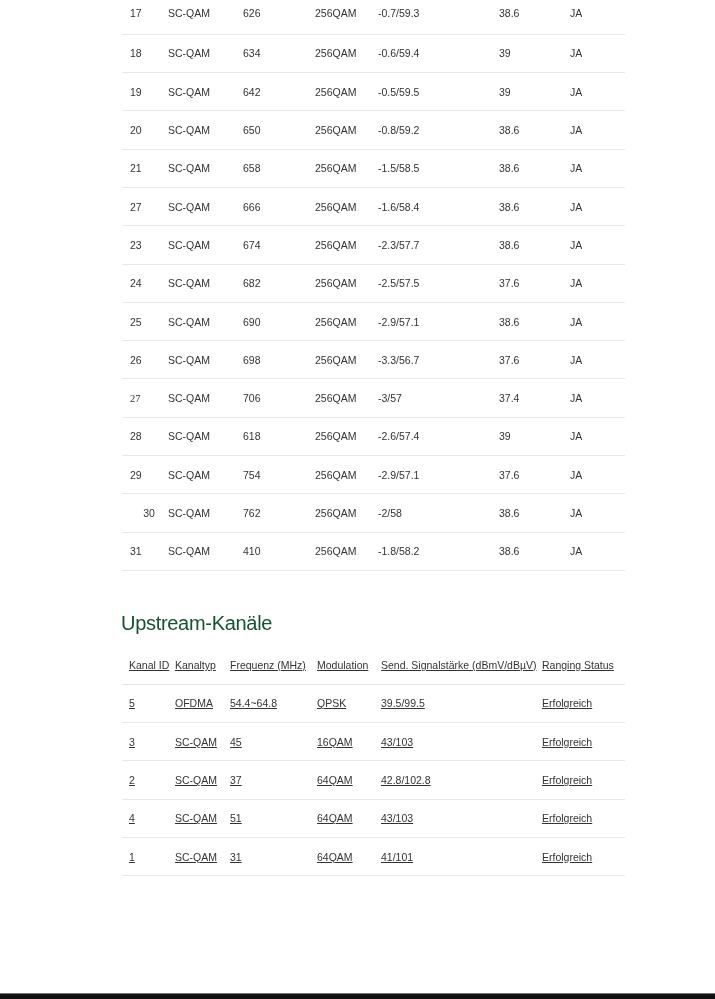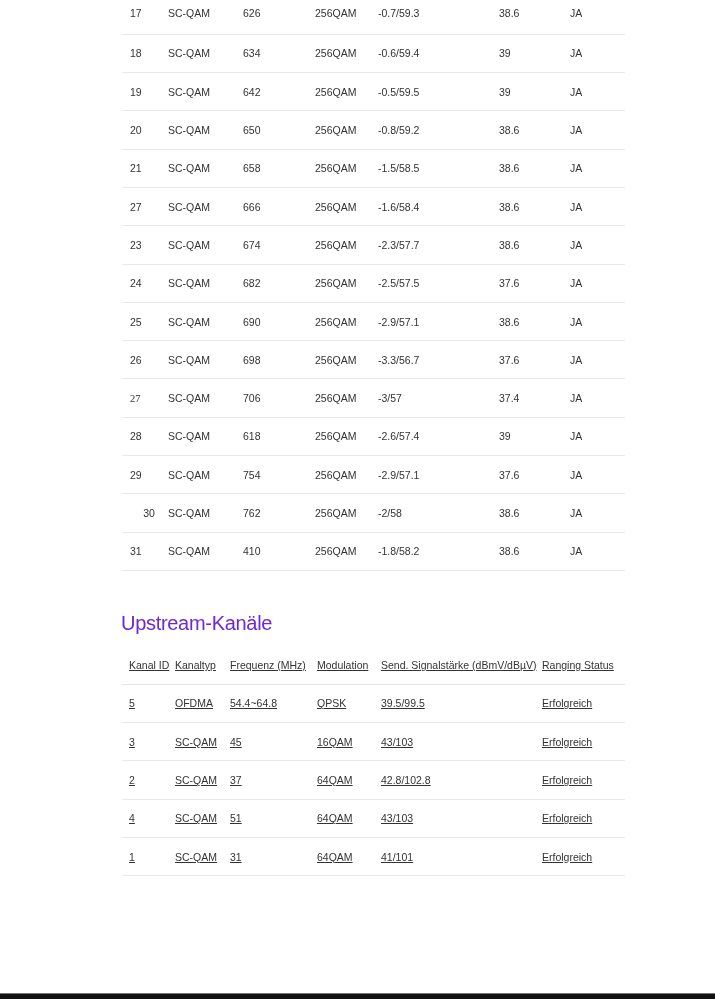--- a/index.html
+++ b/index.html
@@ -15,21 +15,21 @@
     }
     .down tr { height: 38.3px; border-bottom: 1px solid #e9e9e9; }
     .down td { vertical-align: middle; }
     .down tr:first-child td { padding-bottom: 3px; }
     .up tr { height: 38.3px; border-bottom: 1px solid #e9e9e9; }
     .up thead tr { border-bottom: 1px solid #e4e4e4; }
     .up th { vertical-align: middle; color: #333333; }
     .section-title {
       position: absolute; left: 121px; top: 612px; margin: 0;
       font-family: "Liberation Sans", sans-serif; font-weight: normal;
-      font-size: 20px; letter-spacing: -0.3px; color: #6d28d9;
+      font-size: 20px; letter-spacing: -0.3px; color: #14532d;
     }
     .down-wrap { top: -4px; }
     .up-wrap { top: 646px; text-decoration: underline; }
     .bottom-bar {
       position: absolute; left: 0; bottom: 0; width: 715px; height: 5px;
       background: #111111; border-top: 1px solid #7a7a7a;
     }
   </style>
 </head>
 <body>

